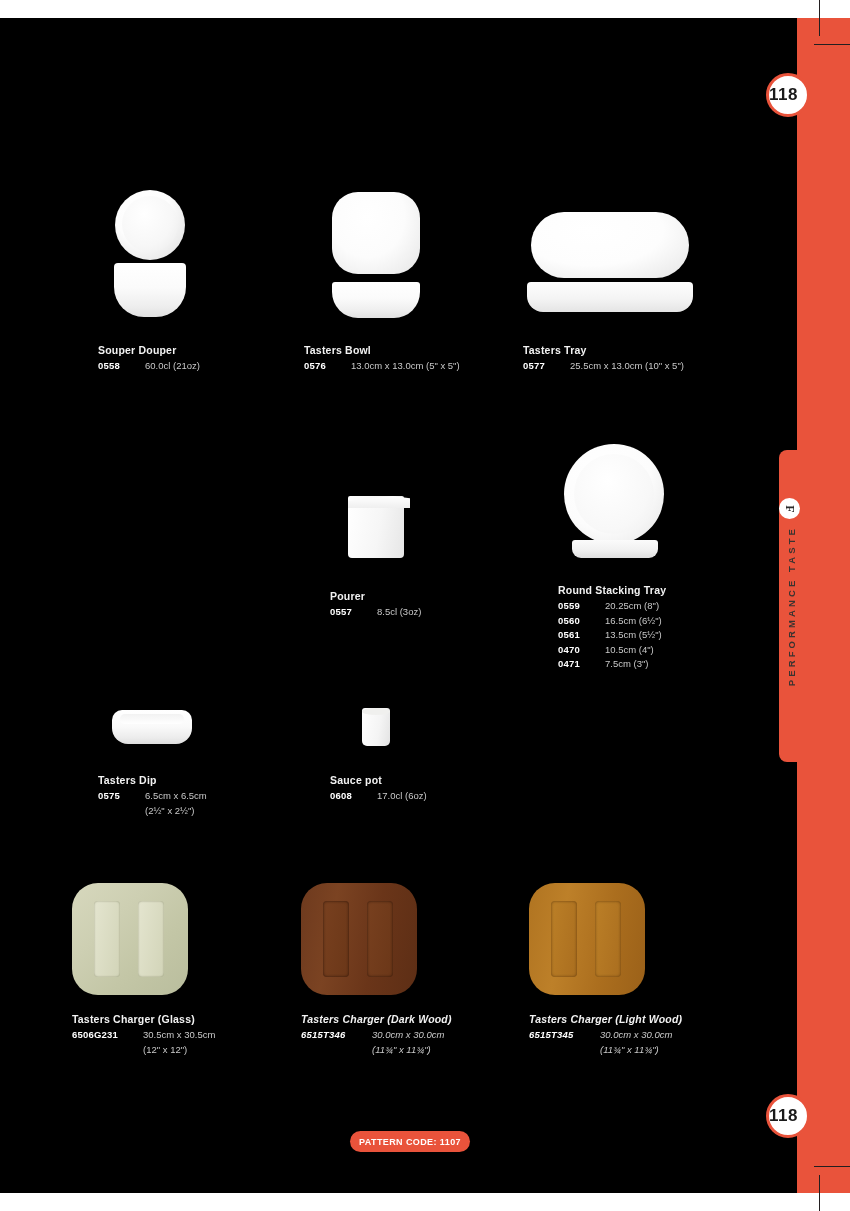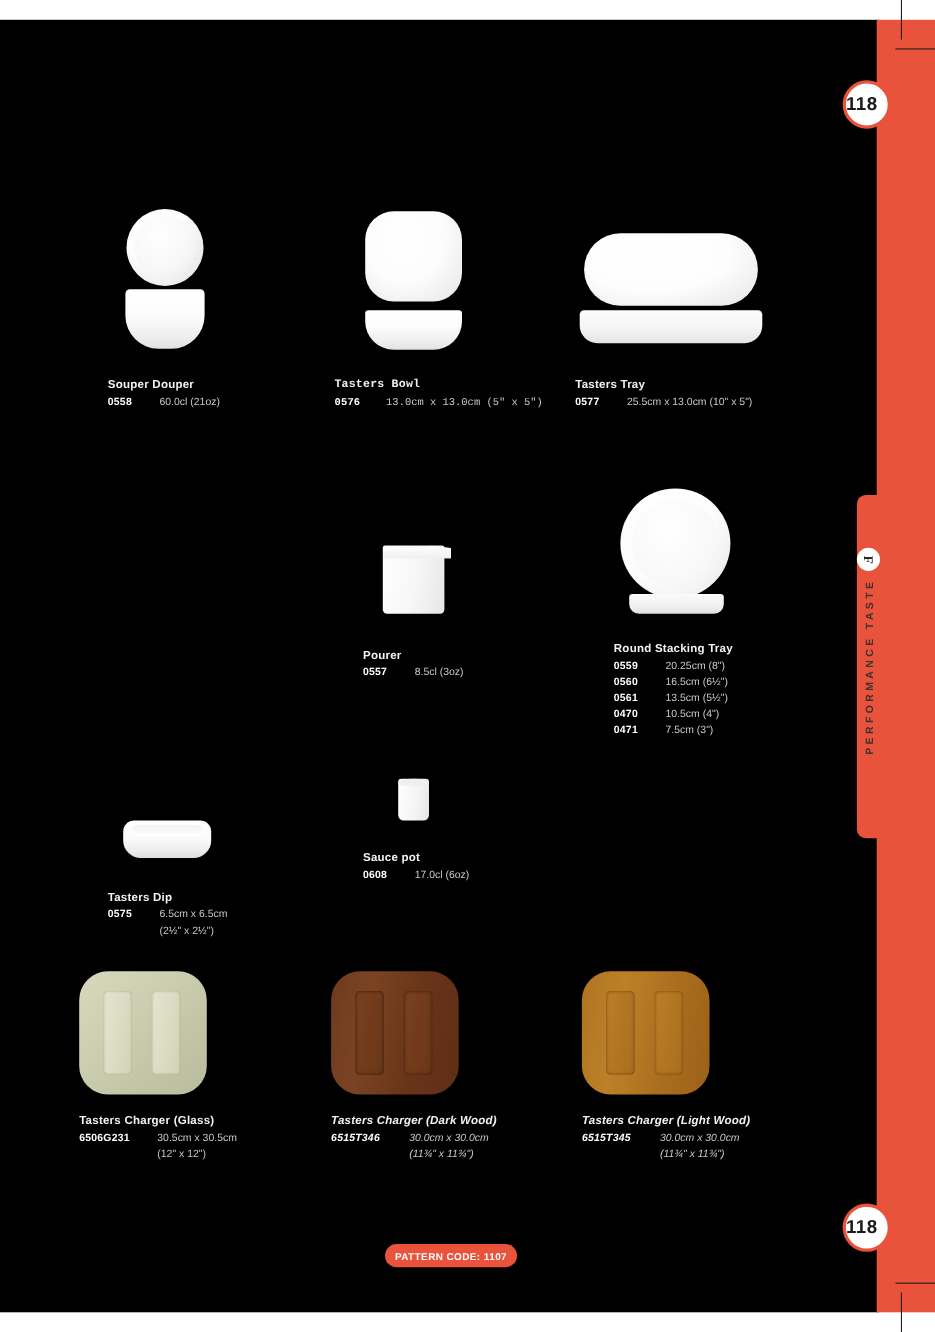--- a/index.html
+++ b/index.html
@@ -106,21 +106,21 @@
     </div>
     <div class="caption" style="margin-top:12px;">
       <div class="pname">Souper Douper</div>
       <div class="pline">
         <span class="pcode">0558</span>
         <span class="pdim">60.0cl (21oz)</span>
       </div>
     </div>
   </div>
 
-  <div class="cell" style="left:304px;top:190px;font-family:Liberation Mono, monospace;">
+  <div class="cell" style="left:304px;top:190px;">
     <div class="art" style="width:170px;height:142px;">
       <div class="plate-top" style="position:absolute;left:28px;top:2px;width:88px;height:82px;"></div>
       <div class="side-bowl" style="position:absolute;left:28px;top:92px;width:88px;height:36px;
            border-radius:3px 3px 26px 26px;"></div>
     </div>
     <div class="caption" style="margin-top:12px;">
       <div class="pname">Tasters Bowl</div>
       <div class="pline">
         <span class="pcode">0576</span>
         <span class="pdim">13.0cm x 13.0cm (5" x 5")</span>
@@ -191,21 +191,21 @@
         <span class="pcode">0470</span>
         <span class="pdim">10.5cm (4")</span>
       </div>
       <div class="pline">
         <span class="pcode">0471</span>
         <span class="pdim">7.5cm (3")</span>
       </div>
     </div>
   </div>
 
-  <div class="cell" style="left:98px;top:736px;">
+  <div class="cell" style="left:98px;top:700px;">
     <div class="art" style="width:150px;height:60px;">
       <div style="position:absolute;left:14px;top:10px;width:80px;height:34px;
            border-radius:10px 10px 16px 16px;
            background:linear-gradient(180deg,#ffffff 0%,#fafafa 48%,#ececec 82%,#dedede 100%);"></div>
       <div style="position:absolute;left:22px;top:14px;width:64px;height:10px;border-radius:6px;
            background:linear-gradient(180deg,#f2f2f2 0%,#ffffff 100%);"></div>
     </div>
     <div class="caption" style="margin-top:14px;">
       <div class="pname">Tasters Dip</div>
       <div class="pline">

